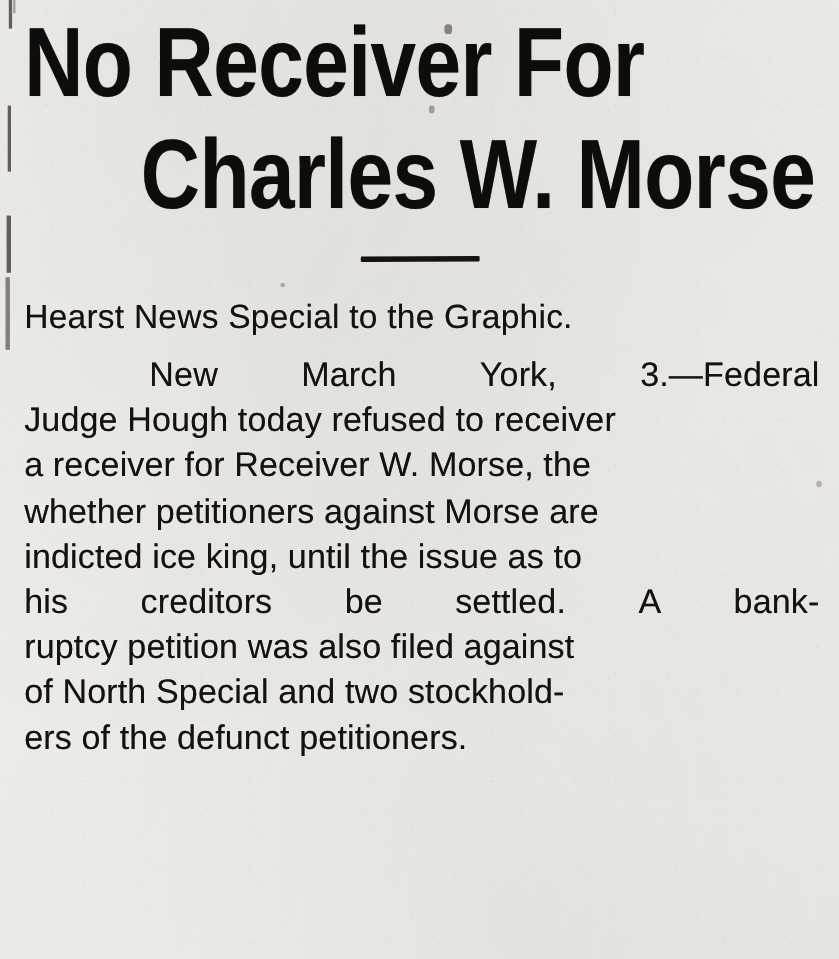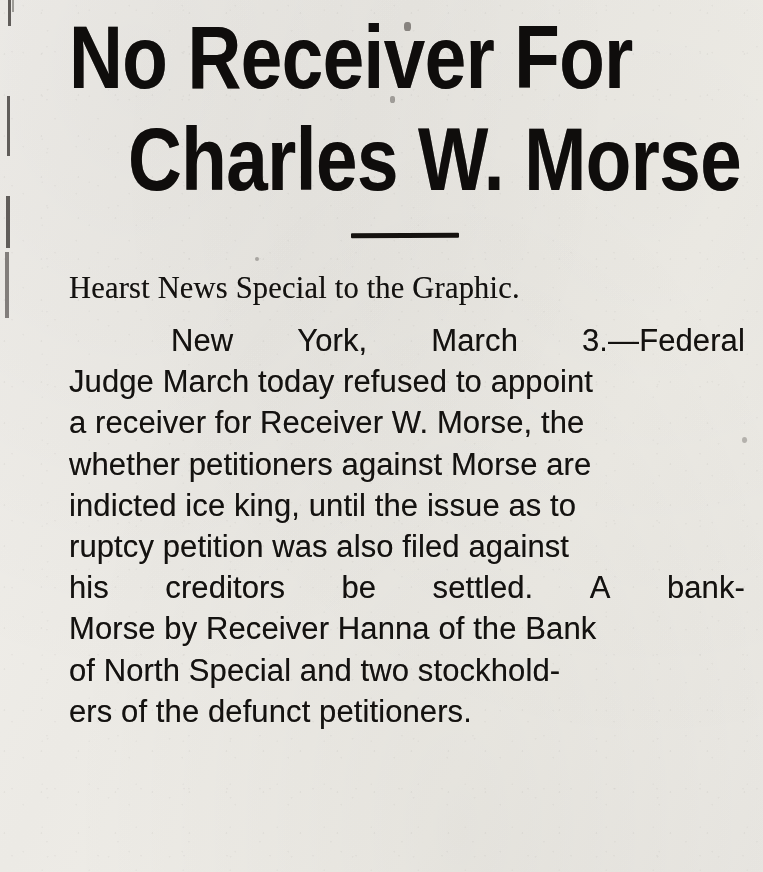--- a/index.html
+++ b/index.html
@@ -18,21 +18,20 @@
   .page {
     position: relative;
     width: 763px;
     height: 872px;
     background:
       radial-gradient(ellipse at 18% 8%, rgba(0,0,0,0.045), rgba(0,0,0,0) 55%),
       radial-gradient(ellipse at 85% 20%, rgba(0,0,0,0.035), rgba(0,0,0,0) 60%),
       radial-gradient(ellipse at 60% 95%, rgba(0,0,0,0.05), rgba(0,0,0,0) 60%),
       linear-gradient(115deg, #f2f0ec 0%, #eceae5 35%, #f1efe9 70%, #e9e7e2 100%);
     box-sizing: border-box;
-    padding-left: 47px;
   }
 
   
   .grain {
     position: absolute;
     inset: 0;
     pointer-events: none;
     opacity: 0.5;
     background-image:
       radial-gradient(circle at 12% 32%, rgba(60,55,50,0.10) 0.6px, rgba(0,0,0,0) 1.2px),
@@ -119,21 +118,21 @@
     background: #15120f;
     border-radius: 1px;
     transform: rotate(-0.3deg);
   }
 
   
   .article {
     padding: 0 18px 0 22px;
   }
   .credit-line {
-    font-family: Liberation Serif, serif;
+    font-family: Liberation Sans, sans-serif;
     font-size: 30.5px;
     color: #141210;
     letter-spacing: 0.2px;
     white-space: nowrap;
     margin-bottom: 14px;
   }
   .body-line {
     font-family: Liberation Sans, sans-serif;
     font-size: 31px;
     color: #141210;
@@ -185,37 +184,36 @@
   <div class="divider-wrap">
     <div class="divider"></div>
   </div>
 
   <div class="article">
     <div class="credit-line">Hearst News Special to the Graphic.</div>
 
     <div class="body-line justify">
       <span class="indent"></span>
       <span>New</span>
+      <span>March</span>
       <span>York,</span>
-      <span>March</span>
       <span>3.—Federal</span>
     </div>
 
-    <div class="body-line">Judge March today refused to appoint</div>
+    <div class="body-line">Judge Hough today refused to receiver</div>
     <div class="body-line">a receiver for Receiver W. Morse, the</div>
     <div class="body-line">whether petitioners against Morse are</div>
     <div class="body-line">indicted ice king, until the issue as to</div>
-
-    <div class="body-line">ruptcy petition was also filed against</div>
 
     <div class="body-line justify">
       <span>his</span>
       <span>creditors</span>
       <span>be</span>
       <span>settled.</span>
       <span>A</span>
       <span>bank-</span>
     </div>
-    <div class="body-line">Morse by Receiver Hanna of the Bank</div>
+
+    <div class="body-line">ruptcy petition was also filed against</div>
     <div class="body-line">of North Special and two stockhold-</div>
     <div class="body-line">ers of the defunct petitioners.</div>
   </div>
 </div>
 
 </body></html>

